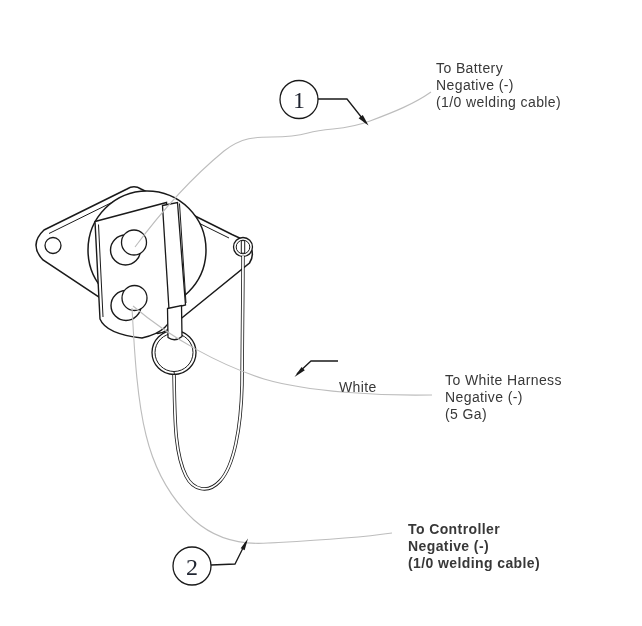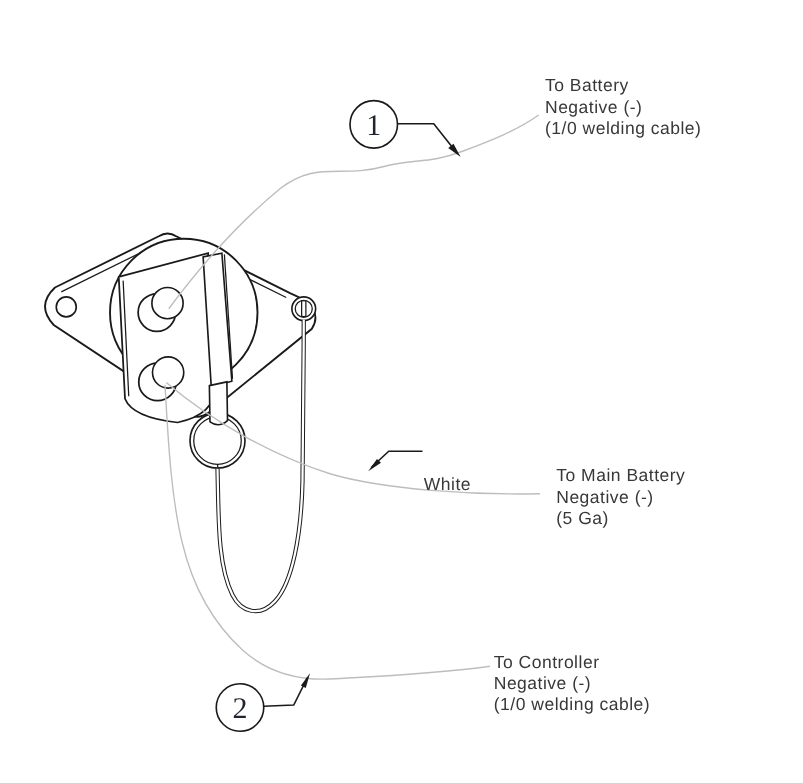--- a/index.html
+++ b/index.html
@@ -112,24 +112,24 @@
     <div>To Battery</div>
     <div>Negative (-)</div>
     <div>(1/0 welding cable)</div>
   </div>
 
   <div class="note" style="left:339px;top:351px;margin-top:28px;">
     <div>White</div>
   </div>
 
   <div class="note" style="left:445px;top:372px;">
-    <div>To Main Battery</div>
+    <div>To White Harness</div>
     <div>Negative (-)</div>
     <div>(5 Ga)</div>
   </div>
 
-  <div class="note" style="left:395px;top:521px;">
+  <div class="note" style="left:408px;top:521px;font-weight:bold;">
     <div>To Controller</div>
     <div>Negative (-)</div>
     <div>(1/0 welding cable)</div>
   </div>
 
 </div>
 
 </body></html>

